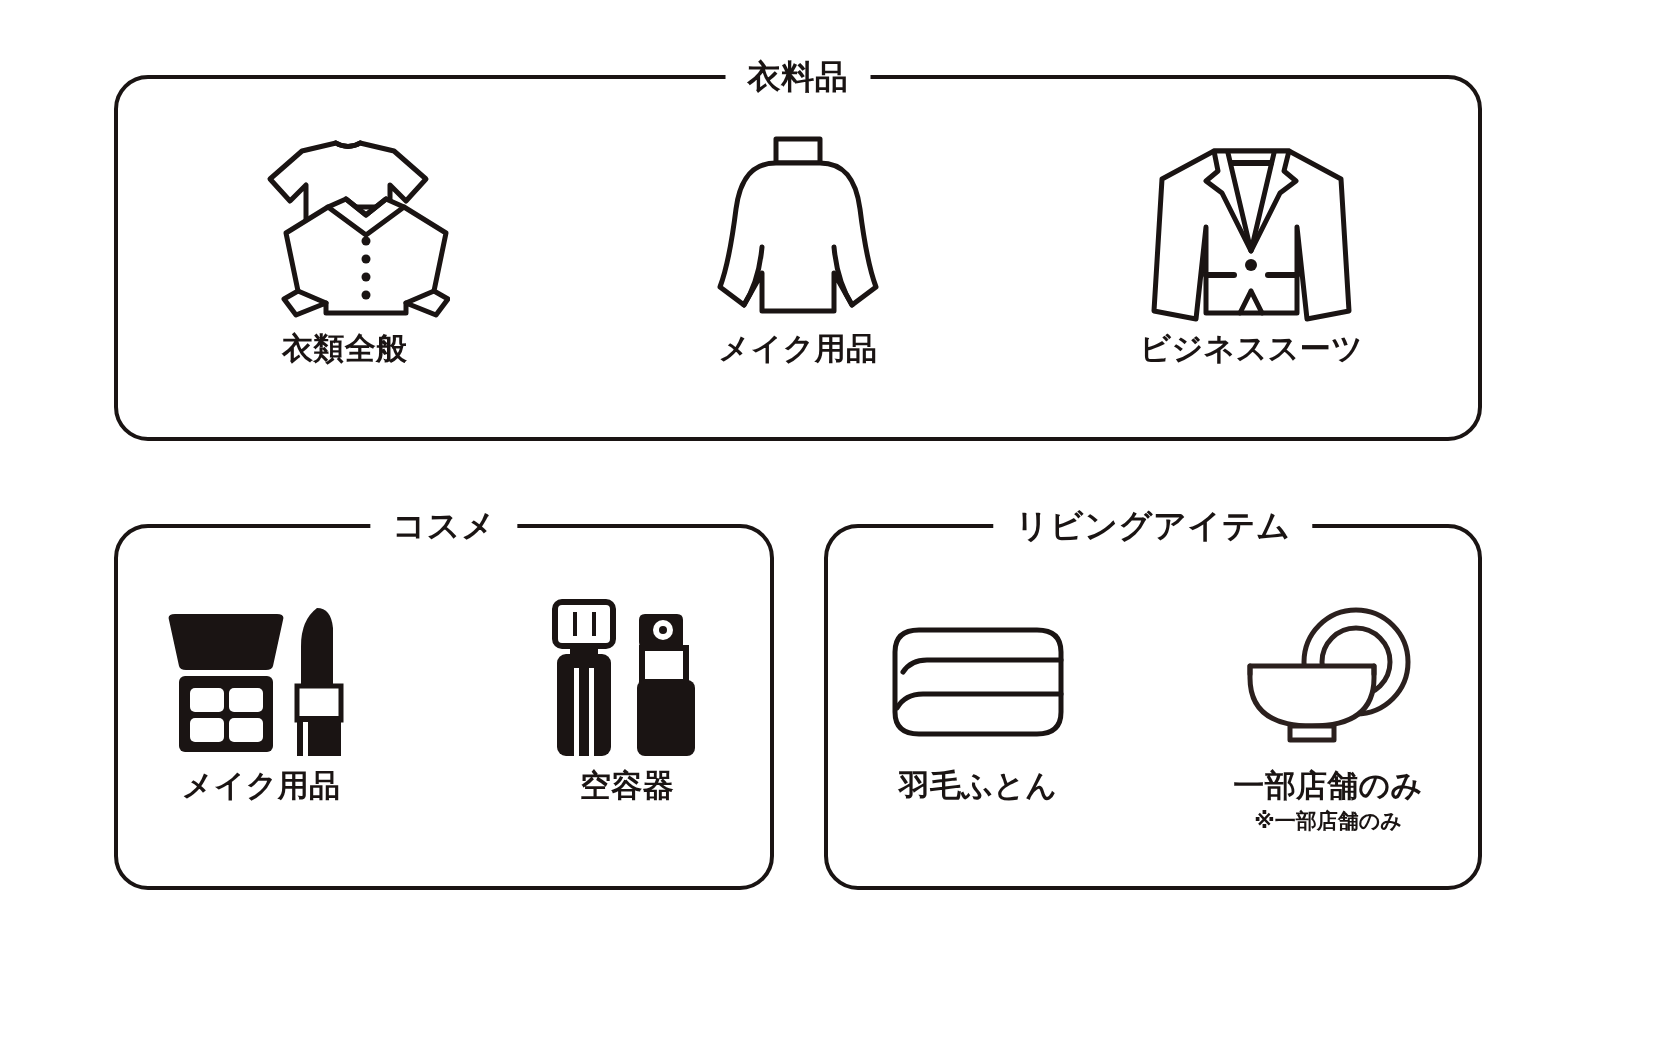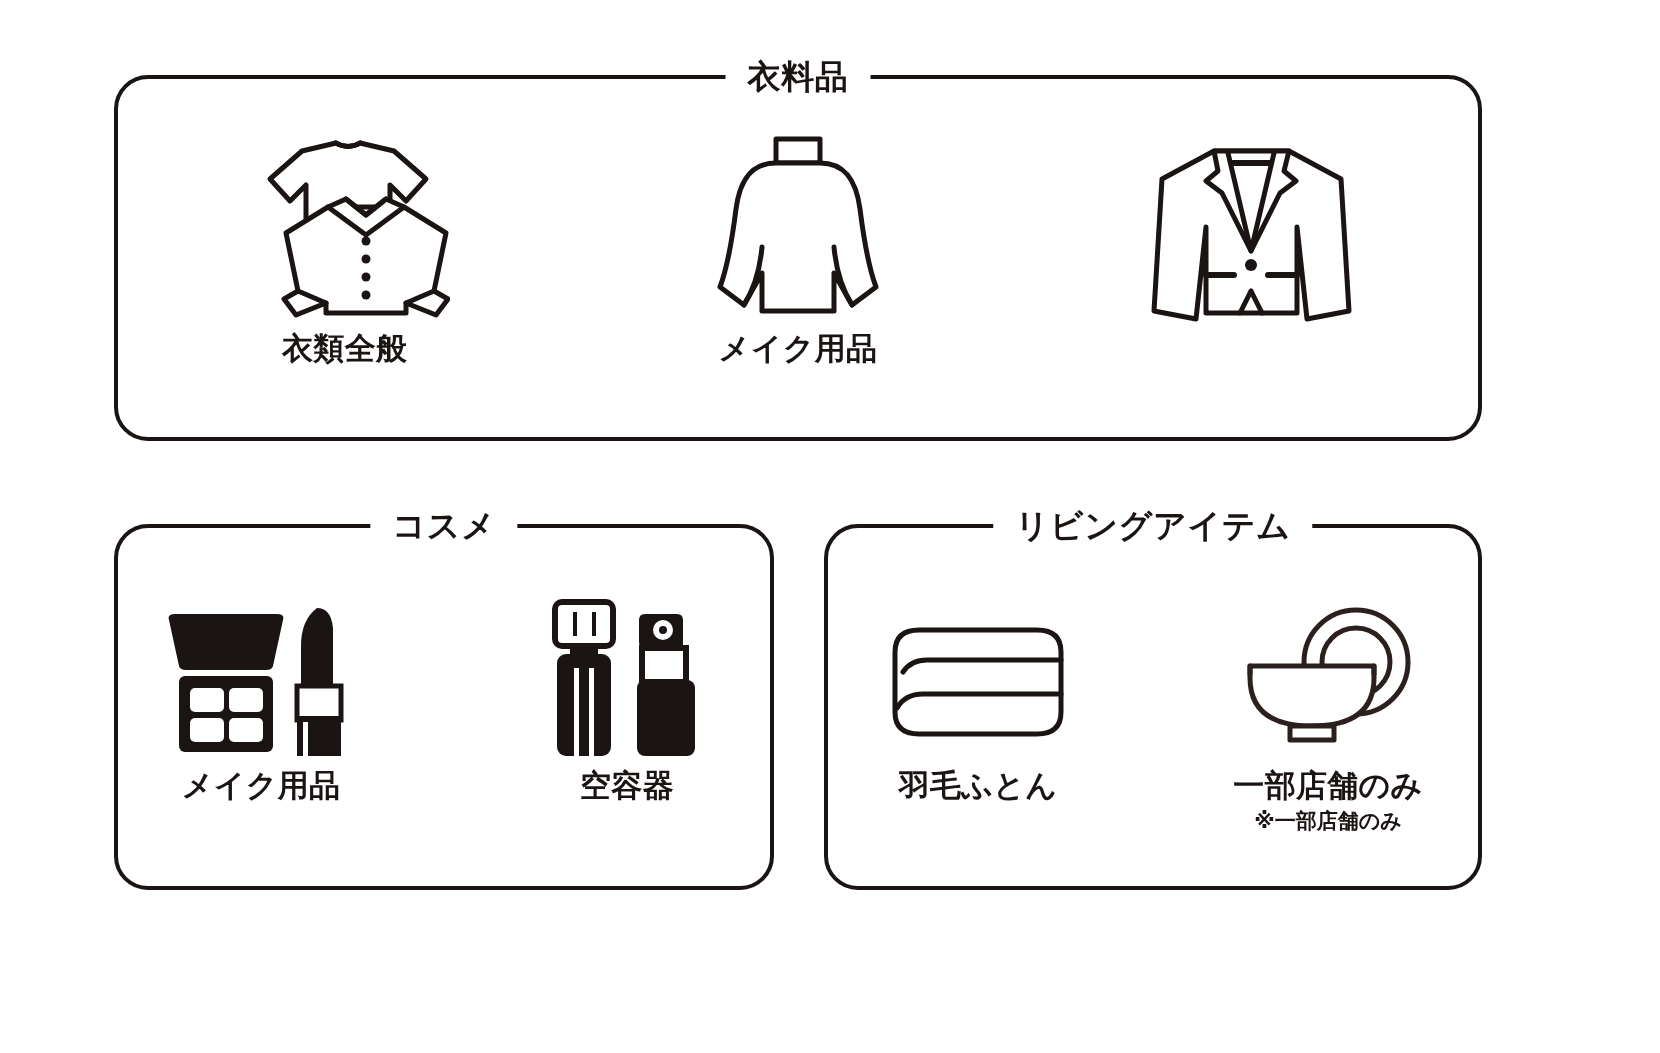--- a/index.html
+++ b/index.html
@@ -167,20 +167,21 @@
             <path d="M88 40 L127 40" stroke-width="6"></path>
 
             <circle cx="107" cy="142" r="6" fill="#1a1413" stroke="none"></circle>
 
             <path d="M62 152 L90 152" stroke-width="6"></path>
             <path d="M124 152 L153 152" stroke-width="6"></path>
 
             <path d="M107 168 L96 190 M107 168 L118 190" fill="none"></path>
           </svg>
         </div>
+        <div class="item-label">ビジネススーツ</div>
       </div>
 
     </div>
   </section>
 
   <section class="panel" id="panel-cosme">
     <div class="panel-title">コスメ</div>
 
     <div class="items">
 

